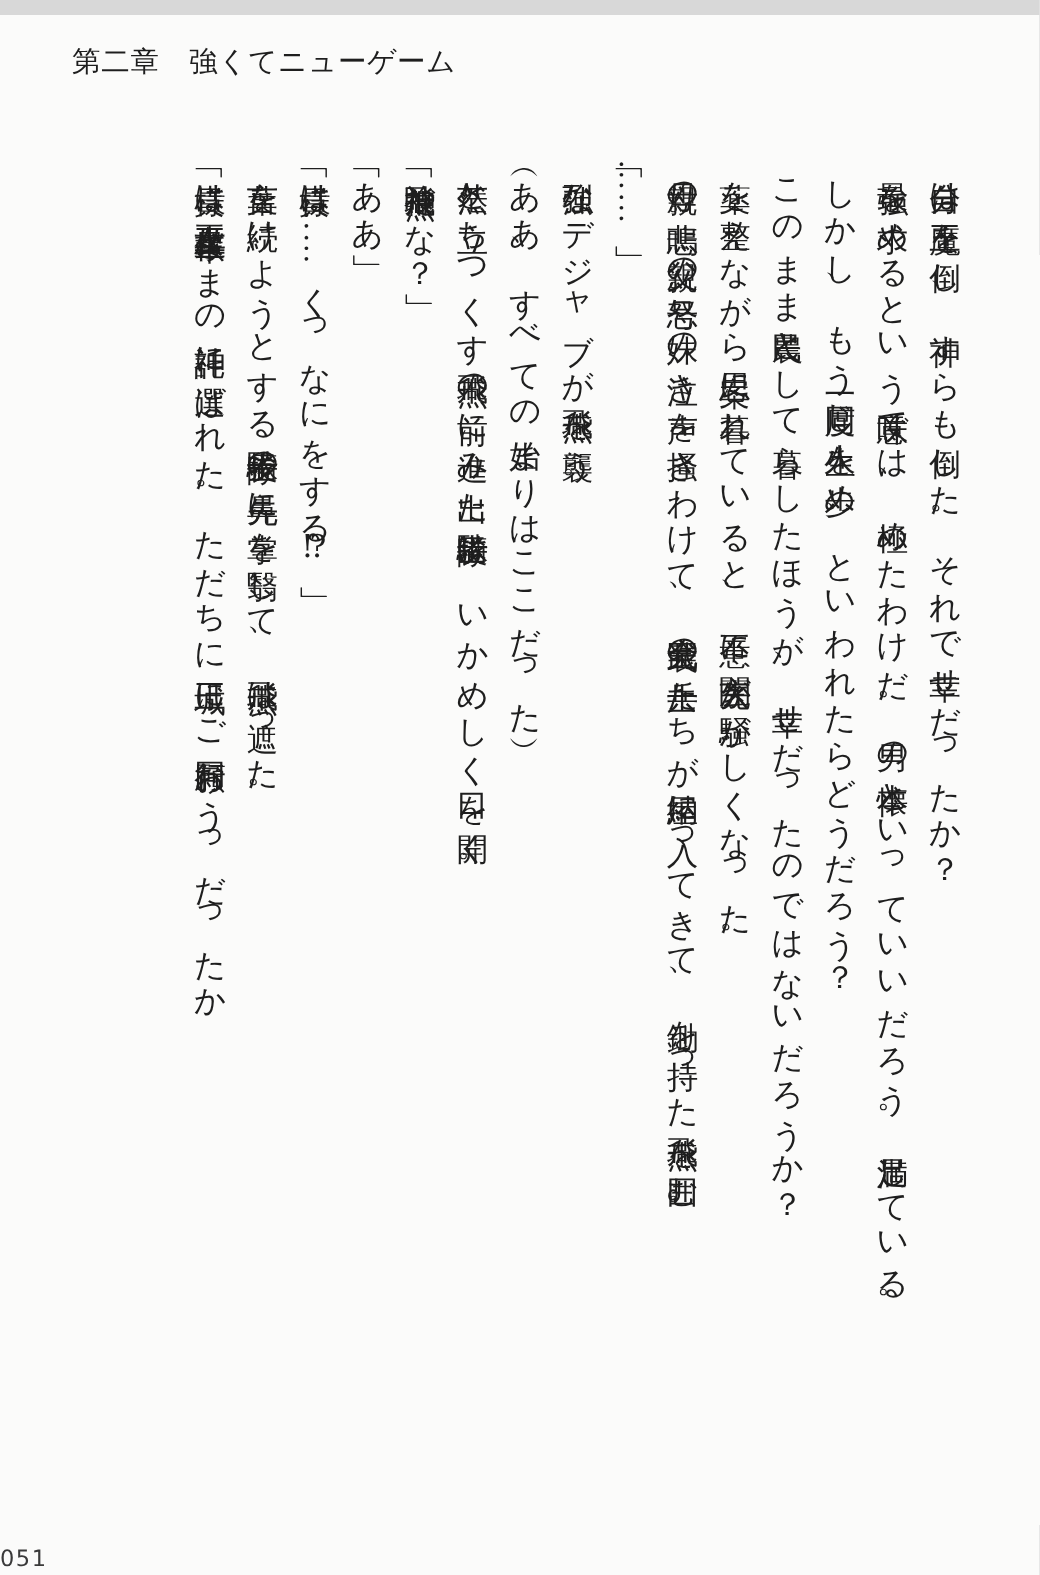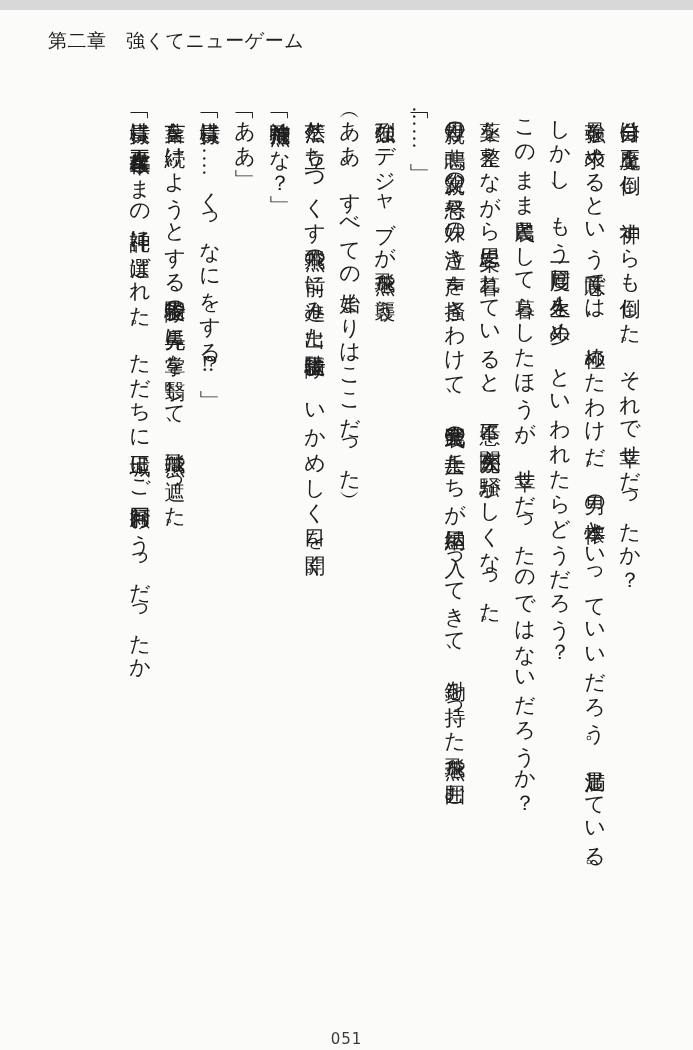--- a/index.html
+++ b/index.html
@@ -35,21 +35,20 @@
   }
   .para {
     margin: 0;
     text-indent: 1em;
   }
   .page-number {
     position: absolute;
     bottom: 12px;
     left: 0;
     width: 100%;
-    text-align: center;
     font-size: 15px;
     letter-spacing: 1px;
     color: #3a3a3a;
     font-family: "DejaVu Sans", "Liberation Sans", sans-serif;
   }
 </style>
 </head>
 <body>
 
 <div class="page">

